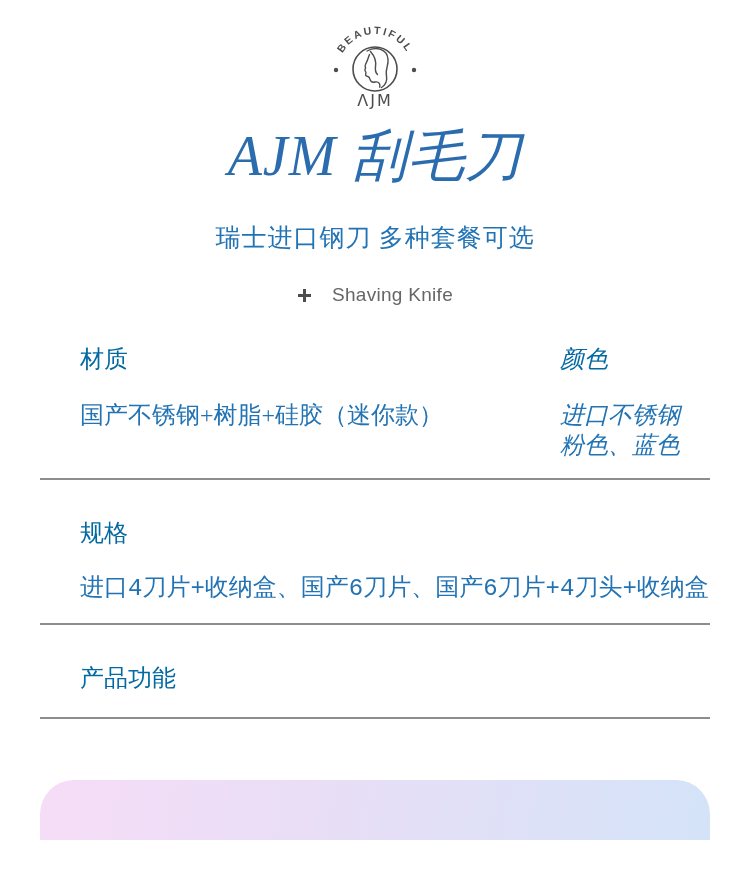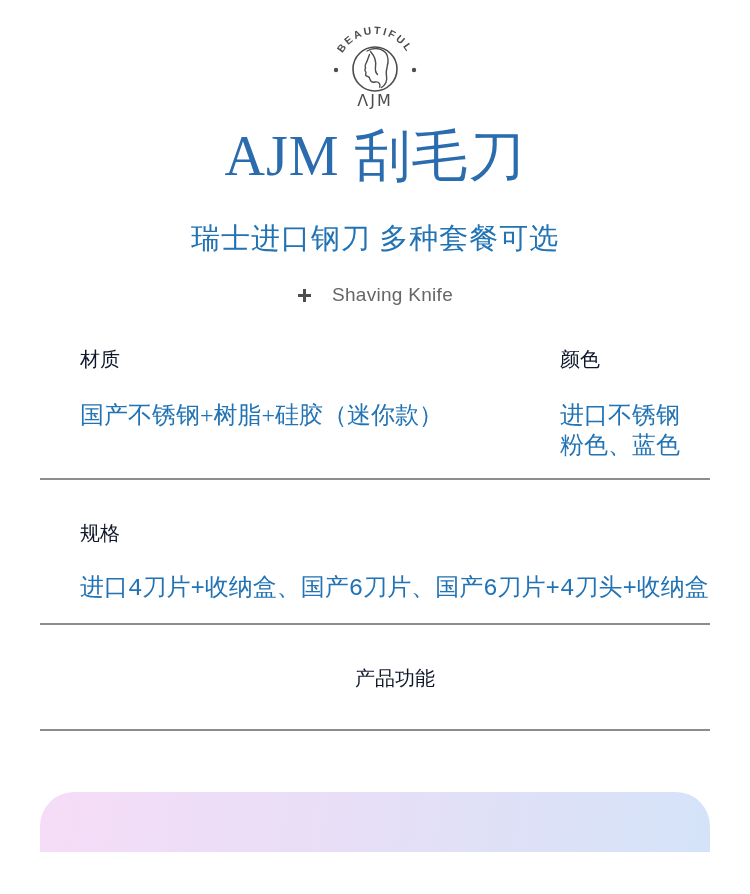--- a/index.html
+++ b/index.html
@@ -5,48 +5,49 @@
   * { margin: 0; padding: 0; box-sizing: border-box; }
   html, body { width: 750px; height: 894px; background: #ffffff; overflow: hidden; }
   body { font-family: "Liberation Serif", "DejaVu Serif", serif; }
 
   .logo-wrap { display: flex; justify-content: center; margin-top: 14px; }
 
   .title {
     margin-top: 16px; text-align: center;
     font-size: 56px; line-height: 60px; letter-spacing: 1px;
     color: #2a6cae;
+    font-style: italic;
   }
   .subtitle {
     margin-top: 38px; text-align: center;
-    font-size: 29px; line-height: 28px; letter-spacing: 1px;
+    font-size: 25px; line-height: 28px; letter-spacing: 1px;
     color: #2273b4;
   }
   .tagline {
     margin-top: 32px; height: 22px;
     display: flex; align-items: center; justify-content: center; gap: 20px;
   }
   .tagline .label {
     font-family: "Liberation Sans", "DejaVu Sans", sans-serif;
     font-size: 19px; color: #666666; letter-spacing: 0.3px;
   }
   .plus-icon svg { display: block; }
 
   .content { margin: 0 40px; }
   .sec { border-bottom: 2px solid #8d8d8d; }
 
   .sec1 { margin-top: 40px; padding-bottom: 18px; display: flex; }
   .sec1 .col-left { flex: 1; padding-left: 40px; }
-  .sec1 .col-right { width: 150px; }
+  .sec1 .col-right { width: 150px; font-style: italic; }
 
-  .h { font-size: 20px; line-height: 26px; color: #0f172a; font-weight: normal; }
+  .h { font-size: 24px; line-height: 26px; color: #0369a1; font-weight: normal; }
   .blue-lines { margin-top: 28px; font-size: 24px; line-height: 30px; color: #2273b4; white-space: nowrap; }
 
   .sec2 { padding-top: 42px; padding-bottom: 19px; font-family: Liberation Mono, monospace; }
-  .sec3 { padding-top: 40px; padding-bottom: 38px; text-align: center; }
+  .sec3 { padding-top: 40px; padding-bottom: 26px; }
   .sec2 .sec-inner, .sec3 .sec-inner { padding-left: 40px; }
   .sec2 .blue-lines, .sec3 .blue-lines { margin-top: 26px; }
 
   .gradient-box {
     margin: 61px 40px 0;
     height: 60px;
     border-radius: 34px 34px 0 0;
     background: linear-gradient(100deg, #f6dcf7 0%, #e9def6 40%, #d4e3f8 100%);
   }
 </style>

